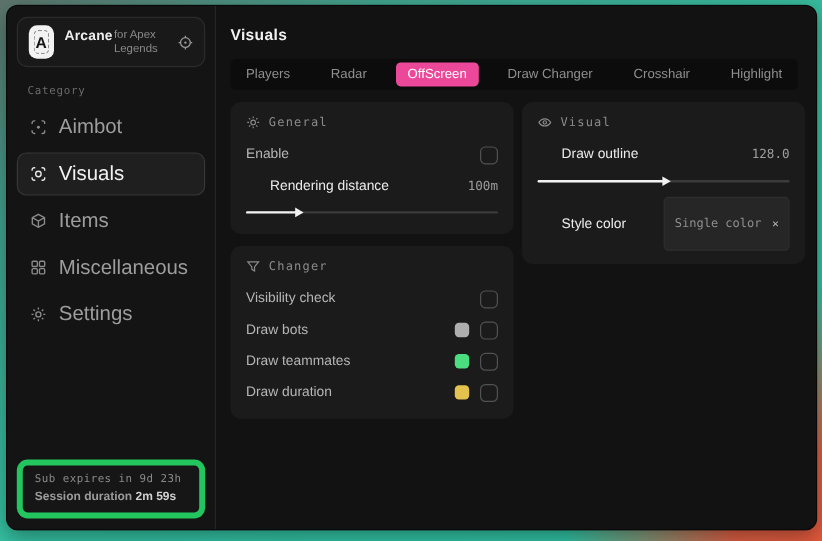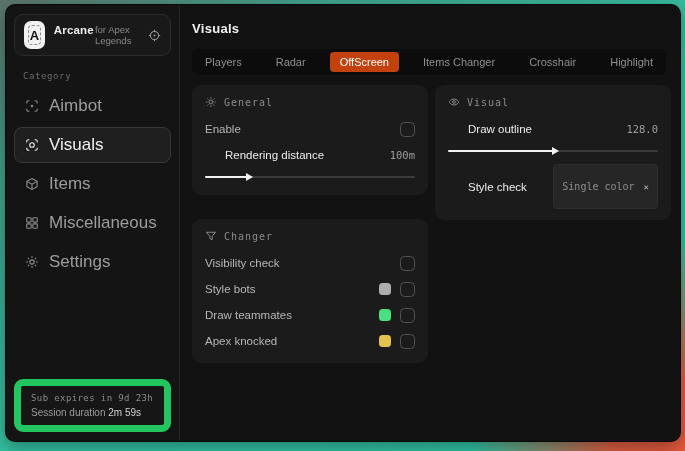--- a/index.html
+++ b/index.html
@@ -54,43 +54,43 @@
     color:#9d9d9d; font-size:17px; cursor:pointer;
   }
   .nav-item .nicon { display:flex; color:#8b8b8b; }
   .nav-item.selected {
     background:#1f1f1f; border-color:#373737; color:#f1f1f1;
   }
   .nav-item.selected .nicon { color:#e8e8e8; }
 
   .sidebar-spacer { flex:1; }
   .status-card {
-    border:7px solid #22c55e; background:#161616; border-radius:9px;
+    border:5px solid #22c55e; background:#161616; border-radius:9px;
     padding:7px 10px; display:flex; flex-direction:column; gap:4px;
   }
   .status-line1 { color:#8a8a8a; font-size:9px; letter-spacing:.4px; }
-  .status-line2 { color:#9c9c9c; font-size:10px; }
+  .status-line2 { color:#9c9c9c; font-size:10px;font-weight:bold; }
   .status-line2 .val { color:#d2d2d2; }
 
   
   .main { flex:1; padding:15px 13px 0 12px; display:flex; flex-direction:column; }
   .page-title { color:#f2f2f2; font-size:13px; font-weight:700; letter-spacing:.3px; margin:1px 0 13px 0; }
 
   .tabstrip {
     display:flex; width:fit-content; background:#0c0c0c; border-radius:5px;
     padding:3px; gap:14px; margin-bottom:10px;
   }
   .tab {
     padding:4px 10px; border-radius:4px; color:#8f8f8f; font-size:11px;
     white-space:nowrap; cursor:pointer;
   }
-  .tab.selected { background:#c2410c; color:#ffffff; }
+  .tab.selected { background:#ec4899; color:#ffffff; }
 
   .panels-row { display:flex; gap:7px; align-items:flex-start; }
-  .panel-col { width:236px; flex:0 0 236px; display:flex; flex-direction:column; gap:24px; }
+  .panel-col { width:236px; flex:0 0 236px; display:flex; flex-direction:column; gap:10px; }
 
   .panel { background:#1b1b1b; border-radius:9px; padding:11px 13px; width:100%; }
   .panel-header {
     display:flex; align-items:center; gap:7px; margin-bottom:10px;
     color:#8b8b8b; font-size:10px; letter-spacing:1px;
   }
   .panel-header .picon { display:flex; color:#8b8b8b; }
 
   .prow { display:flex; align-items:center; min-height:22px; font-size:11.5px; }
   .prow + .prow { margin-top:4px; }
@@ -217,21 +217,21 @@
   </div>
 
   <div class="main">
 
     <div class="page-title">Visuals</div>
 
     <div class="tabstrip">
       <span class="tab">Players</span>
       <span class="tab">Radar</span>
       <span class="tab selected">OffScreen</span>
-      <span class="tab">Items Changer</span>
+      <span class="tab">Draw Changer</span>
       <span class="tab">Crosshair</span>
       <span class="tab">Highlight</span>
     </div>
 
     <div class="panels-row">
 
       <div class="panel-col">
 
         <div class="panel">
           <div class="panel-header mono">
@@ -277,37 +277,37 @@
           </div>
 
           <div class="prow">
             <span class="lbl-muted">Visibility check</span>
             <span class="right">
               <span class="checkbox"></span>
             </span>
           </div>
 
           <div class="prow">
-            <span class="lbl-muted">Style bots</span>
+            <span class="lbl-muted">Draw bots</span>
             <span class="right">
               <span class="swatch" style="background: rgb(174, 174, 174);"></span>
               <span class="checkbox"></span>
             </span>
           </div>
 
           <div class="prow">
             <span class="lbl-muted">Draw teammates</span>
             <span class="right">
               <span class="swatch" style="background: rgb(74, 222, 128);"></span>
               <span class="checkbox"></span>
             </span>
           </div>
 
           <div class="prow">
-            <span class="lbl-muted">Apex knocked</span>
+            <span class="lbl-muted">Draw duration</span>
             <span class="right">
               <span class="swatch" style="background: rgb(227, 194, 79);"></span>
               <span class="checkbox"></span>
             </span>
           </div>
         </div>
 
       </div>
 
       <div class="panel-col">
@@ -331,21 +331,21 @@
           </div>
 
           <div class="slider">
             <span class="track"></span>
             <span class="fill" style="width: 50%;">
               <span class="thumb"></span>
             </span>
           </div>
 
           <div class="prow" style="margin-top:8px;">
-            <span class="lbl-strong">Style check</span>
+            <span class="lbl-strong">Style color</span>
             <span class="right">
               <span class="select-pill mono">
                 <span>Single color</span>
                 <span class="x">✕</span>
               </span>
             </span>
           </div>
         </div>
 
       </div>

